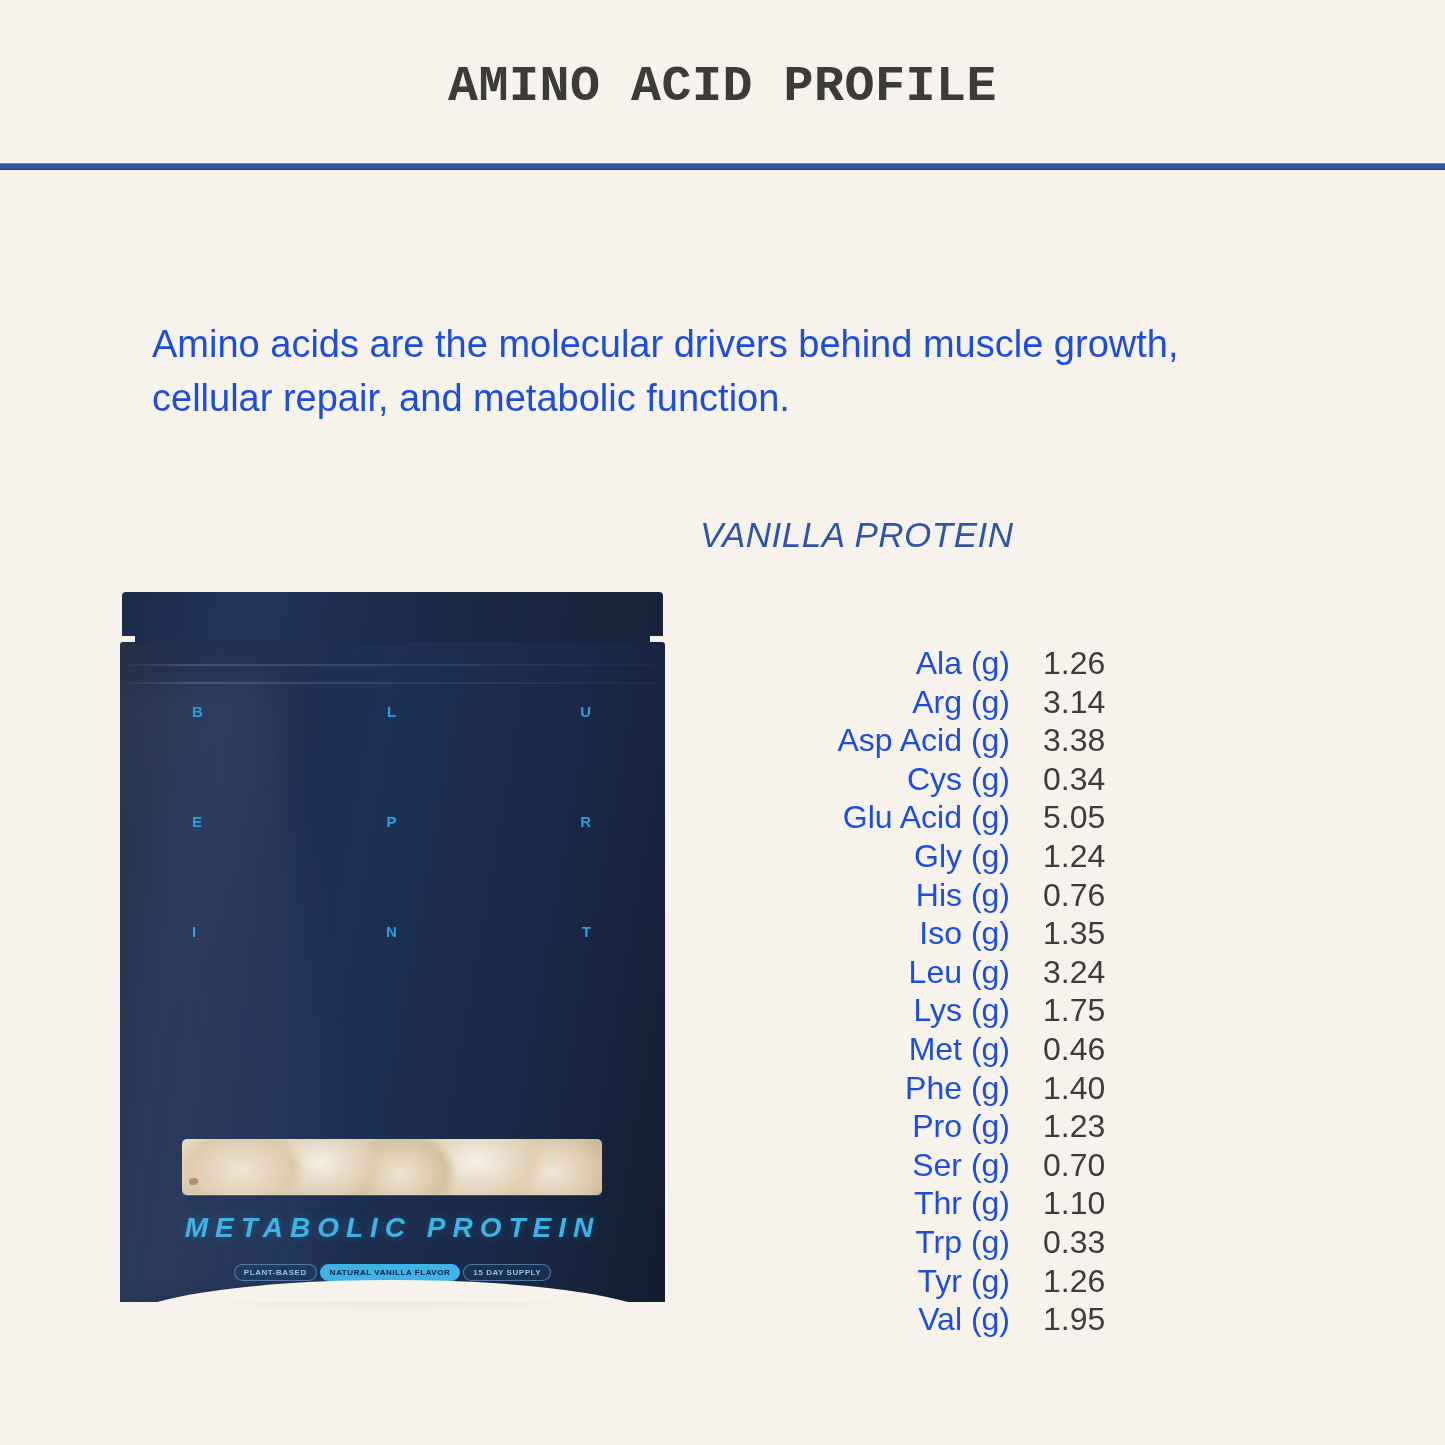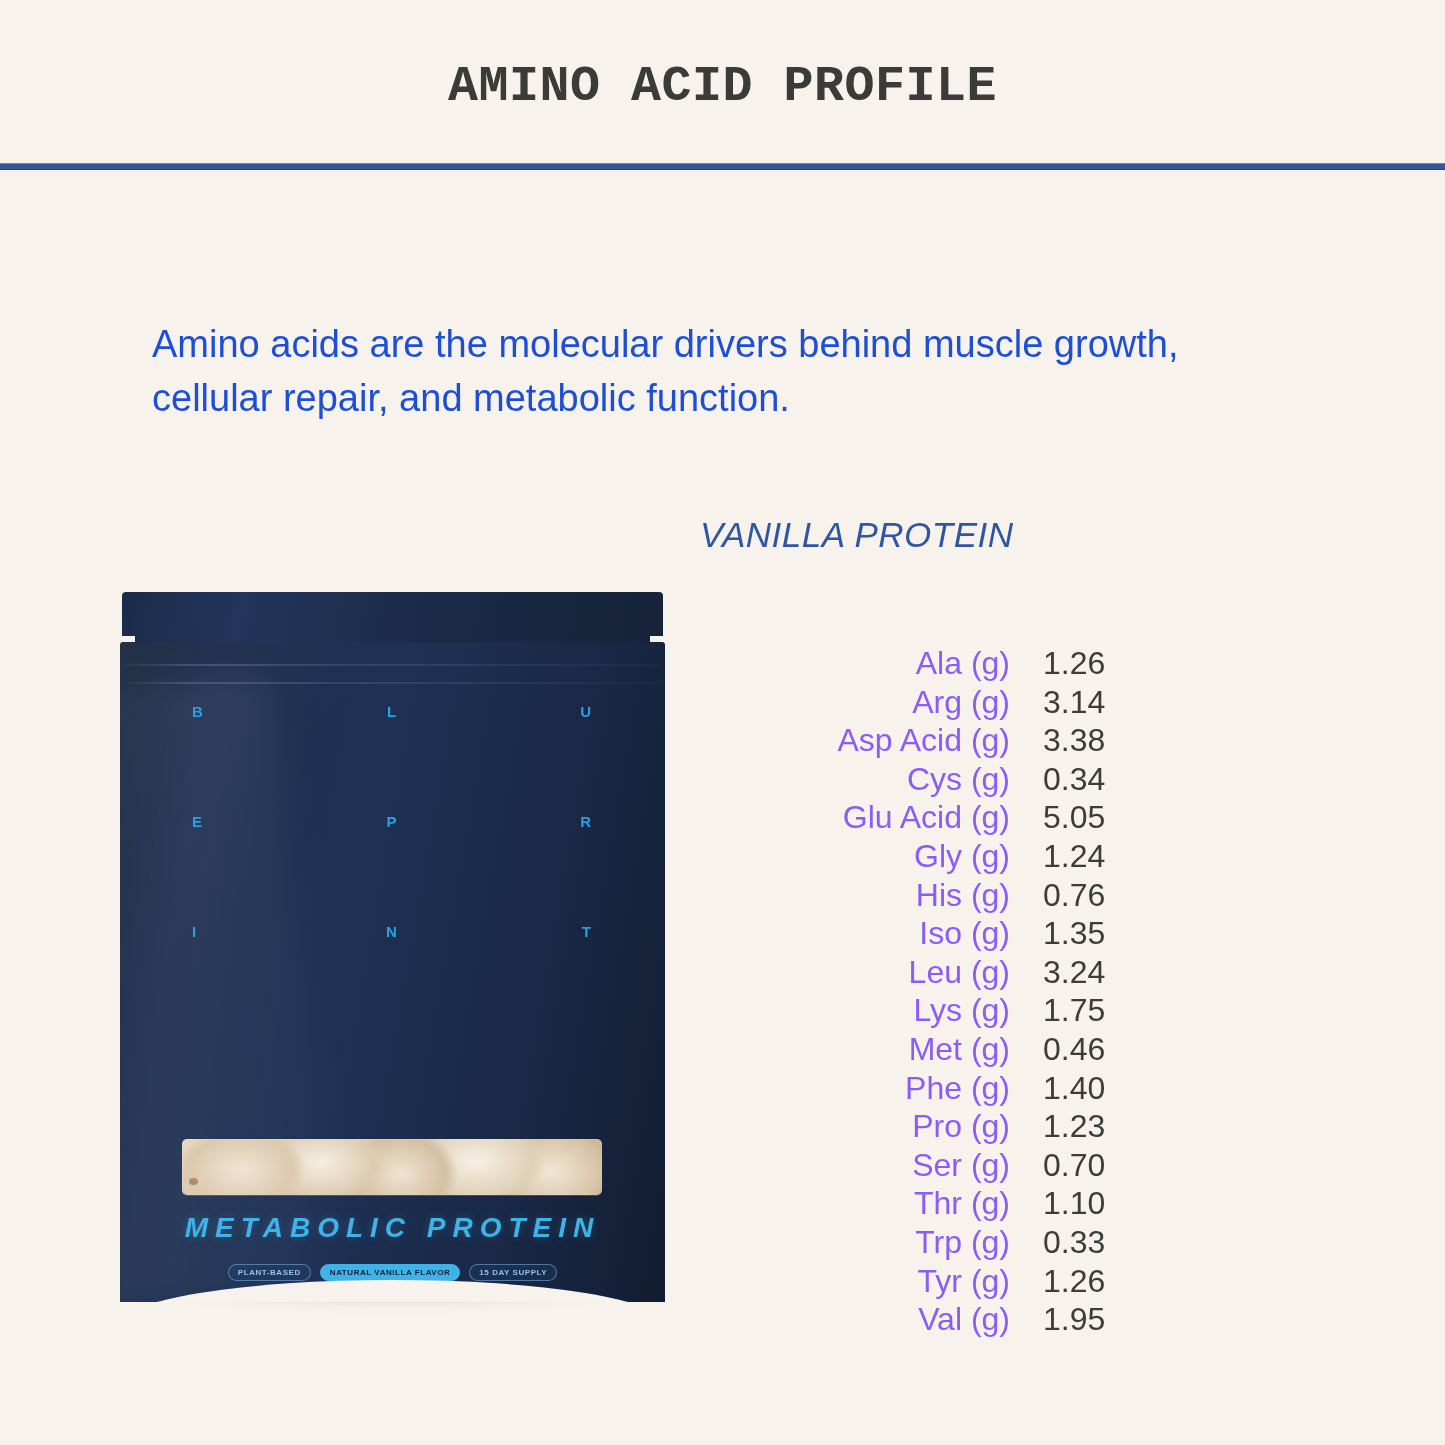--- a/index.html
+++ b/index.html
@@ -80,21 +80,21 @@
   .amino-row {
     display: flex;
     align-items: baseline;
     height: 38.6px;
   }
 
   .amino-label {
     flex: 0 0 230px;
     text-align: right;
     font-size: 32px;
-    color: #8b5cf6;
+    color: #1d4ed8;
     white-space: nowrap;
   }
 
   .amino-value {
     flex: 0 0 130px;
     padding-left: 33px;
     text-align: left;
     font-size: 32px;
     color: #3C3C3A;
     white-space: nowrap;
@@ -268,21 +268,21 @@
 
   
   .badges {
     position: absolute;
     left: 0;
     top: 622px;
     width: 545px;
     display: flex;
     justify-content: center;
     align-items: center;
-    gap: 9px;
+    gap: 3px;
   }
   .badge {
     font-size: 8px;
     font-weight: 700;
     letter-spacing: 0.55px;
     padding: 4px 9px 3px;
     border-radius: 9px;
     white-space: nowrap;
     line-height: 1;
   }

